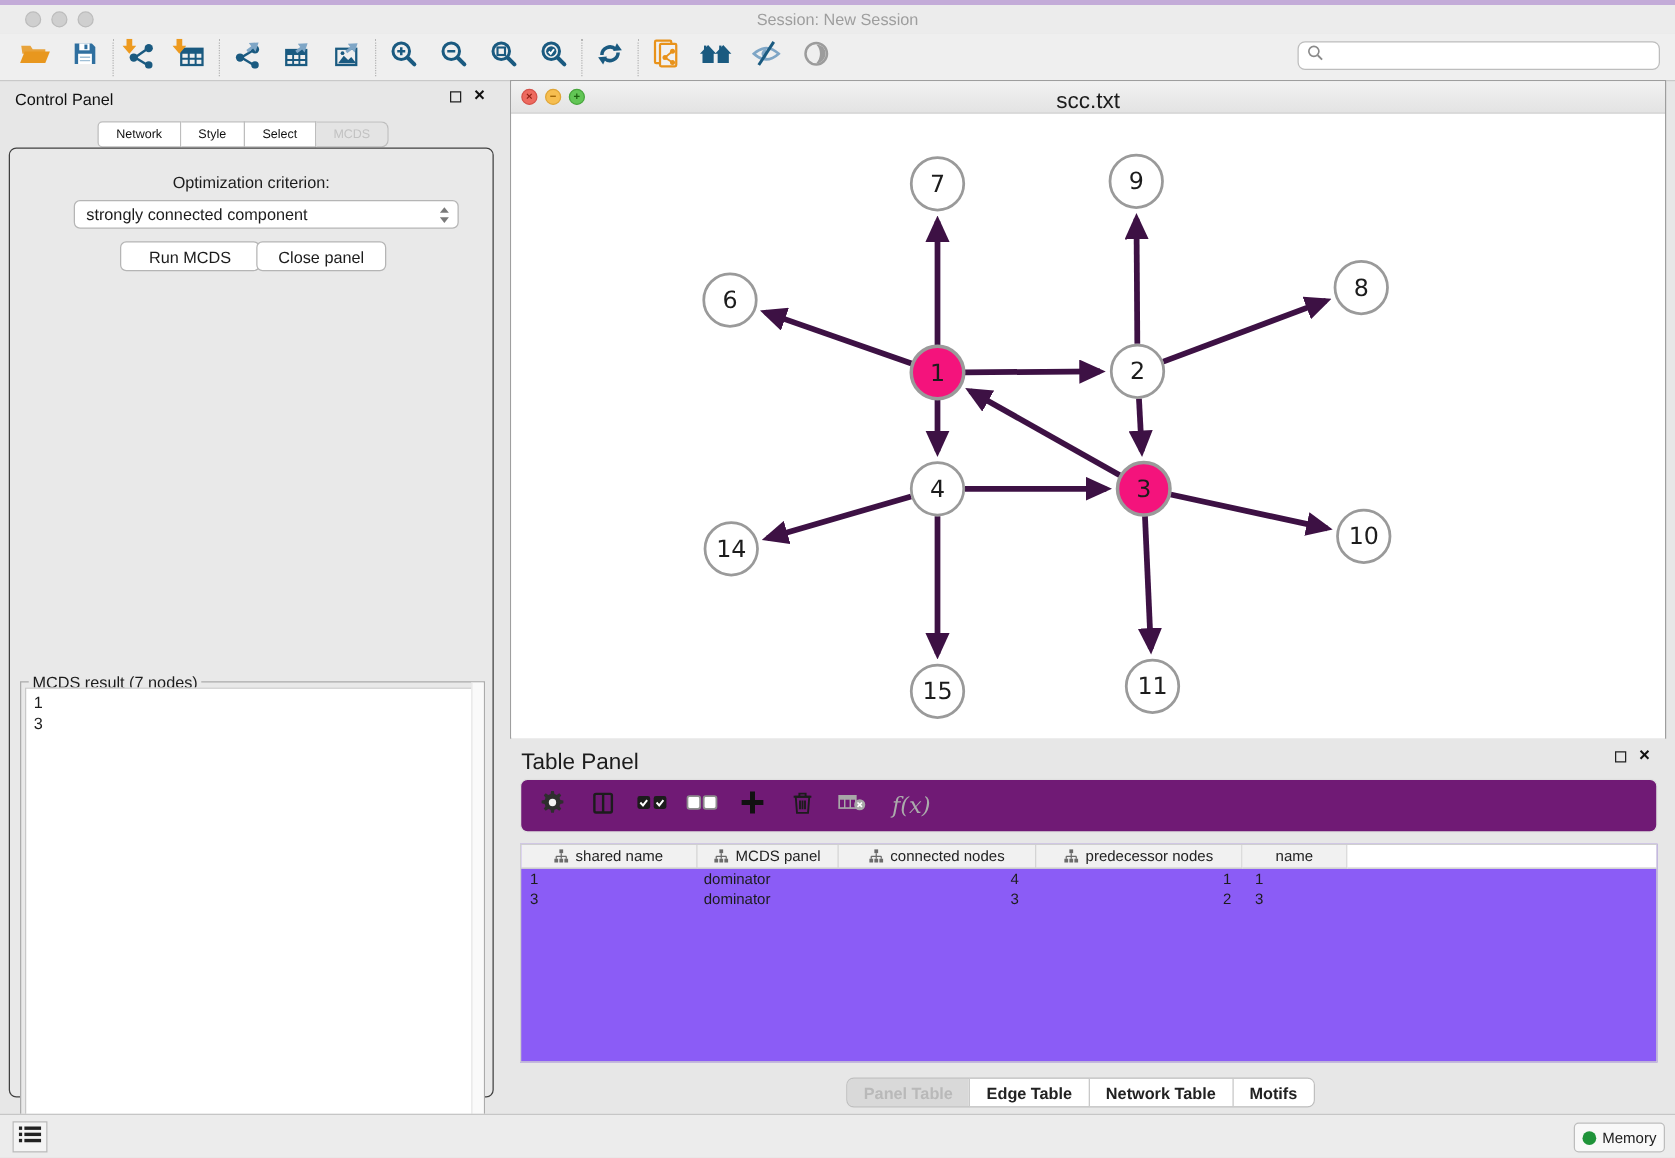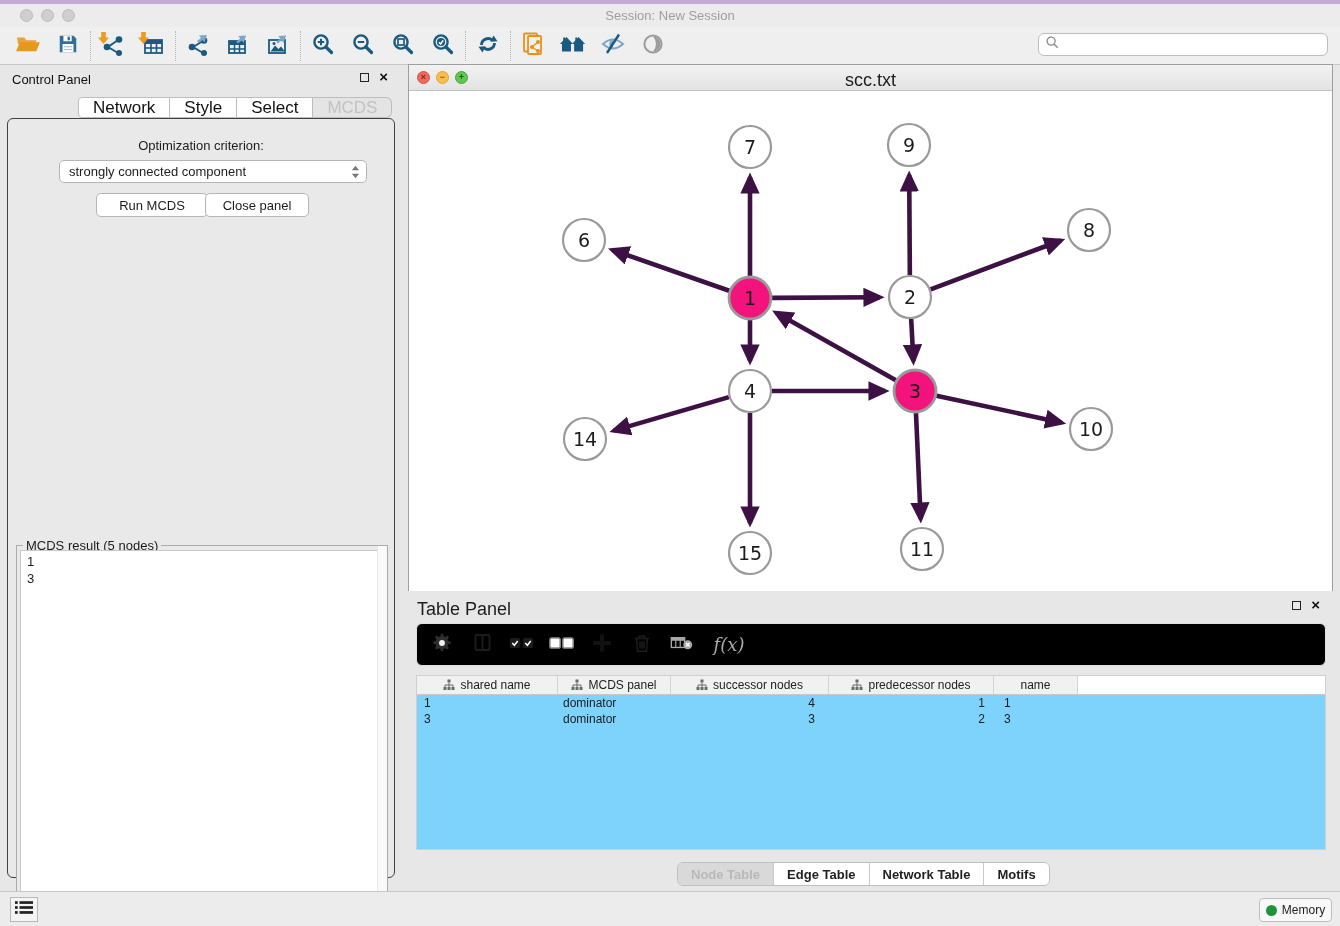--- a/index.html
+++ b/index.html
@@ -20,21 +20,21 @@
   .search-wrap { position:absolute; right:12px; top:6px; width:290px; height:23px; background:#fff; border:1px solid #BDBDBD; border-radius:6px; display:flex; align-items:center; padding-left:6px; }
   .search-wrap input { border:none; outline:none; flex:1; font-size:12px; height:18px; background:transparent; }
 
   
   .cp { left:2px; top:66px; width:398px; height:814px; }
   .cp-header { position:absolute; left:10px; top:6px; font-size:13px; color:#111; }
   .panel-icons { position:absolute; right:12px; top:6px; display:flex; gap:10px; align-items:center; }
   .float-box { width:9px; height:9px; border:1.5px solid #222; }
   .close-x { font-size:15px; font-weight:bold; color:#111; line-height:10px; }
   .cp-tabs { position:absolute; left:76px; top:31px; display:flex; }
-  .cp-tab { height:21px; padding:0 14px; background:#FFFFFF; border:1px solid #BDBDBD; border-left:none; font-size:17px; display:flex; align-items:center; color:#111; }
+  .cp-tab { height:21px; padding:0 14px; background:#FFFFFF; border:1px solid #BDBDBD; border-left:none; font-size:10px; display:flex; align-items:center; color:#111; }
   .cp-tab:first-child { border-left:1px solid #BDBDBD; border-radius:4px 0 0 4px; }
   .cp-tab.sel { background:#E4E4E4; color:#C2C2C2; border-radius:0 6px 6px 0; }
   .cp-body { position:absolute; left:5px; top:52px; width:388px; height:760px; background:#E9E9E9; border:1px solid #404040; border-radius:6px; }
   .opt-label { position:absolute; left:0; top:19px; width:100%; text-align:center; font-size:13px; }
   .opt-select { position:absolute; left:39px; top:41px; width:308px; height:23px; background:#fff; border:1px solid #B5B5B5; border-radius:5px; display:flex; align-items:center; padding-left:9px; font-size:13px;margin-left:12px; }
   .opt-stepper { position:absolute; right:6px; top:3px; }
   .cp-btn { position:absolute; top:74px; height:24px; background:#fff; border:1px solid #B5B5B5; border-radius:5px; font-size:13px; display:flex; align-items:center; justify-content:center; }
   .mcds-fieldset { position:absolute; left:8px; top:426px; width:372px; height:380px; border:1px solid #ABABAB; background:#E9E9E9; }
   .mcds-legend { position:absolute; left:6px; top:-8px; background:#E9E9E9; padding:0 3px; font-size:13px; }
   .mcds-text { position:absolute; left:3px; top:4px; right:3px; bottom:3px; background:#fff; border:1px solid #C9C9C9; font-size:13px; line-height:17px; padding:2px 6px; white-space:pre-line; }
@@ -47,23 +47,23 @@
   .mac-dot { width:13px; height:13px; border-radius:50%; font-size:9px; font-weight:bold; display:flex; align-items:center; justify-content:center; line-height:1; }
   .dot-red { background:#ED6A5F; border:1px solid #D5524A; color:#8F1F13; }
   .dot-yellow { background:#F6BE50; border:1px solid #DFA536; color:#985E00; }
   .dot-green { background:#62C655; border:1px solid #47A53C; color:#1D6410; }
   .net-title { position:absolute; top:5px; width:100%; text-align:center; font-size:18px; color:#1c1c1c; }
   .net-canvas { position:absolute; left:0; top:26px; width:923px; height:500px; background:#fff; }
 
   
   .tp { left:408px; top:595px; width:926px; height:291px; }
   .tp-header { position:absolute; left:9px; top:4px; font-size:18px; }
-  .tp-toolbar { position:absolute; left:8px; top:28px; width:910px; height:43px; background:#000000; border:1px solid #E0E0E0; border-radius:6px; display:flex; align-items:center; padding-left:12px; gap:14px; }
+  .tp-toolbar { position:absolute; left:8px; top:28px; width:910px; height:43px; background:#701a75; border:1px solid #E0E0E0; border-radius:6px; display:flex; align-items:center; padding-left:12px; gap:14px; }
   .tpt-btn { width:26px; height:28px; display:flex; align-items:center; justify-content:center; }
-  .tbl { position:absolute; left:8px; top:80px; width:910px; height:175px; background:#7dd3fc; border:1px solid #CFCFCF; }
+  .tbl { position:absolute; left:8px; top:80px; width:910px; height:175px; background:#8b5cf6; border:1px solid #CFCFCF; }
   .tbl-headrow { display:flex; height:19px; background:#F1F1F1; font-size:12px; }
   .th-cell { border-right:1px solid #D4D4D4; border-bottom:1px solid #C9C9C9; display:flex; align-items:center; justify-content:center; gap:5px; color:#222; }
   .th-plain { border-bottom:1px solid #C9C9C9; background:#F1F1F1; }
   .th-rest { flex:1; background:#fff; border-bottom:1px solid #C9C9C9; }
   .tbl-row { display:flex; height:16px; font-size:12px; align-items:center; }
   .td { overflow:hidden; white-space:nowrap; }
   .tp-tabs { position:absolute; left:269px; top:267px; display:flex; border:1px solid #BFBFBF; border-radius:6px; overflow:hidden; }
   .tp-tab { height:22px; padding:0 13px; background:#fff; display:flex; align-items:center; font-size:13px; font-weight:bold; color:#222; border-left:1px solid #C9C9C9; }
   .tp-tab:first-child { border-left:none; }
   .tp-tab.sel { background:#D9D9D9; color:#B9B9B9; }
@@ -325,21 +325,21 @@
       <span class="opt-stepper">
         <svg width="9" height="16" viewBox="0 0 10 16">
             <path d="M5 1 L9 6 H1 z" fill="#7A7A7A"></path>
             <path d="M5 15 L1 10 h8 z" fill="#7A7A7A"></path>
           </svg>
       </span>
     </div>
     <div class="cp-btn" style="left:88px; width:112px;">Run MCDS</div>
     <div class="cp-btn" style="left:197px; width:104px;">Close panel</div>
     <div class="mcds-fieldset">
-      <div class="mcds-legend">MCDS result (5 nodes)</div>
+      <div class="mcds-legend">MCDS result (7 nodes)</div>
       <div class="mcds-text">1
 3</div>
       <div class="mcds-scroll"></div>
     </div>
   </div>
 </div>
 
 <div class="abs netwin">
   <div class="net-titlebar">
     <div class="net-tl">
@@ -515,21 +515,21 @@
             <g fill="#6B6B6B">
               <rect x="4.5" y="0.5" width="3" height="3"></rect>
               <rect x="0.5" y="8" width="3" height="3"></rect>
               <rect x="4.5" y="8" width="3" height="3"></rect>
               <rect x="8.5" y="8" width="3" height="3"></rect>
             </g>
             <g stroke="#6B6B6B" stroke-width="1" fill="none">
               <path d="M6 3.5 V6 M2 6 H10 M2 6 V8 M6 6 V8 M10 6 V8"></path>
             </g>
           </svg>
-        <span>successor nodes</span>
+        <span>connected nodes</span>
       </div>
       <div class="th-cell" style="width:165px;">
         <svg width="12" height="12" viewBox="0 0 12 12">
             <g fill="#6B6B6B">
               <rect x="4.5" y="0.5" width="3" height="3"></rect>
               <rect x="0.5" y="8" width="3" height="3"></rect>
               <rect x="4.5" y="8" width="3" height="3"></rect>
               <rect x="8.5" y="8" width="3" height="3"></rect>
             </g>
             <g stroke="#6B6B6B" stroke-width="1" fill="none">
@@ -553,21 +553,21 @@
     <div class="tbl-row">
       <div class="td" style="width:141px; padding-left:7px;">3</div>
       <div class="td" style="width:113px; padding-left:5px;">dominator</div>
       <div class="td" style="width:158px; text-align:right; padding-right:14px;">3</div>
       <div class="td" style="width:165px; text-align:right; padding-right:9px;">2</div>
       <div class="td" style="width:84px; padding-left:10px;">3</div>
     </div>
   </div>
 
   <div class="tp-tabs">
-    <div class="tp-tab sel">Node Table</div>
+    <div class="tp-tab sel">Panel Table</div>
     <div class="tp-tab">Edge Table</div>
     <div class="tp-tab">Network Table</div>
     <div class="tp-tab">Motifs</div>
   </div>
 </div>
 
 <div class="abs statusbar">
   <div class="list-btn">
     <span>
       <svg width="18" height="15" viewBox="0 0 20 16">

